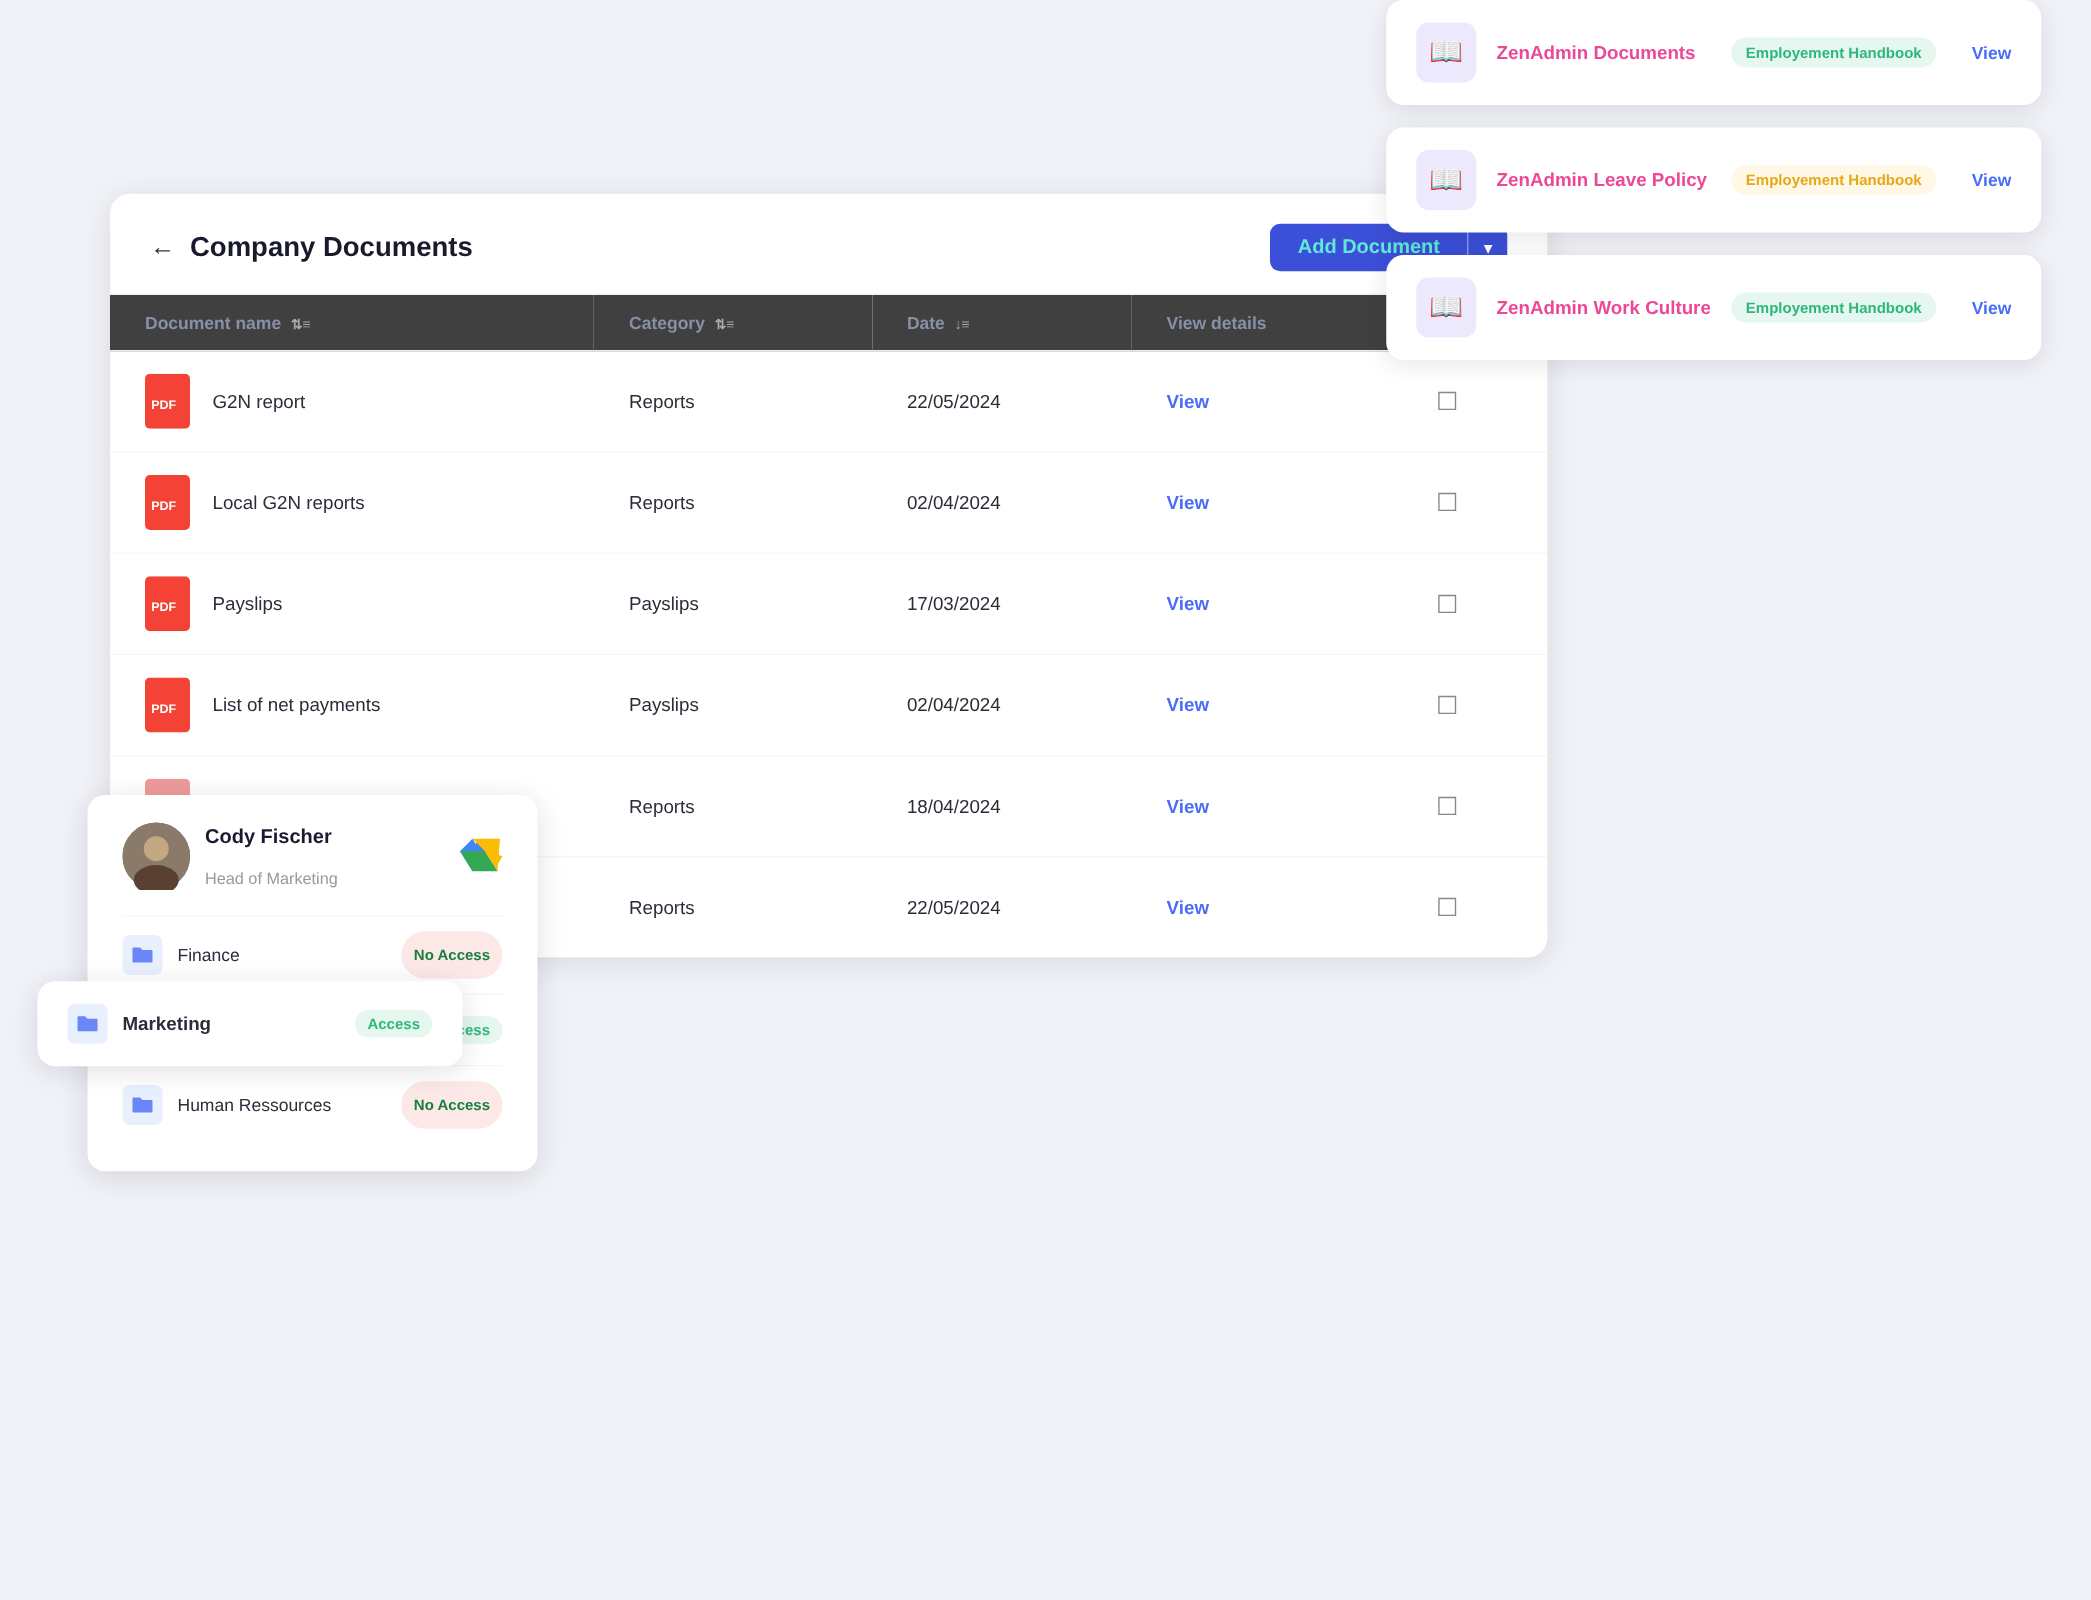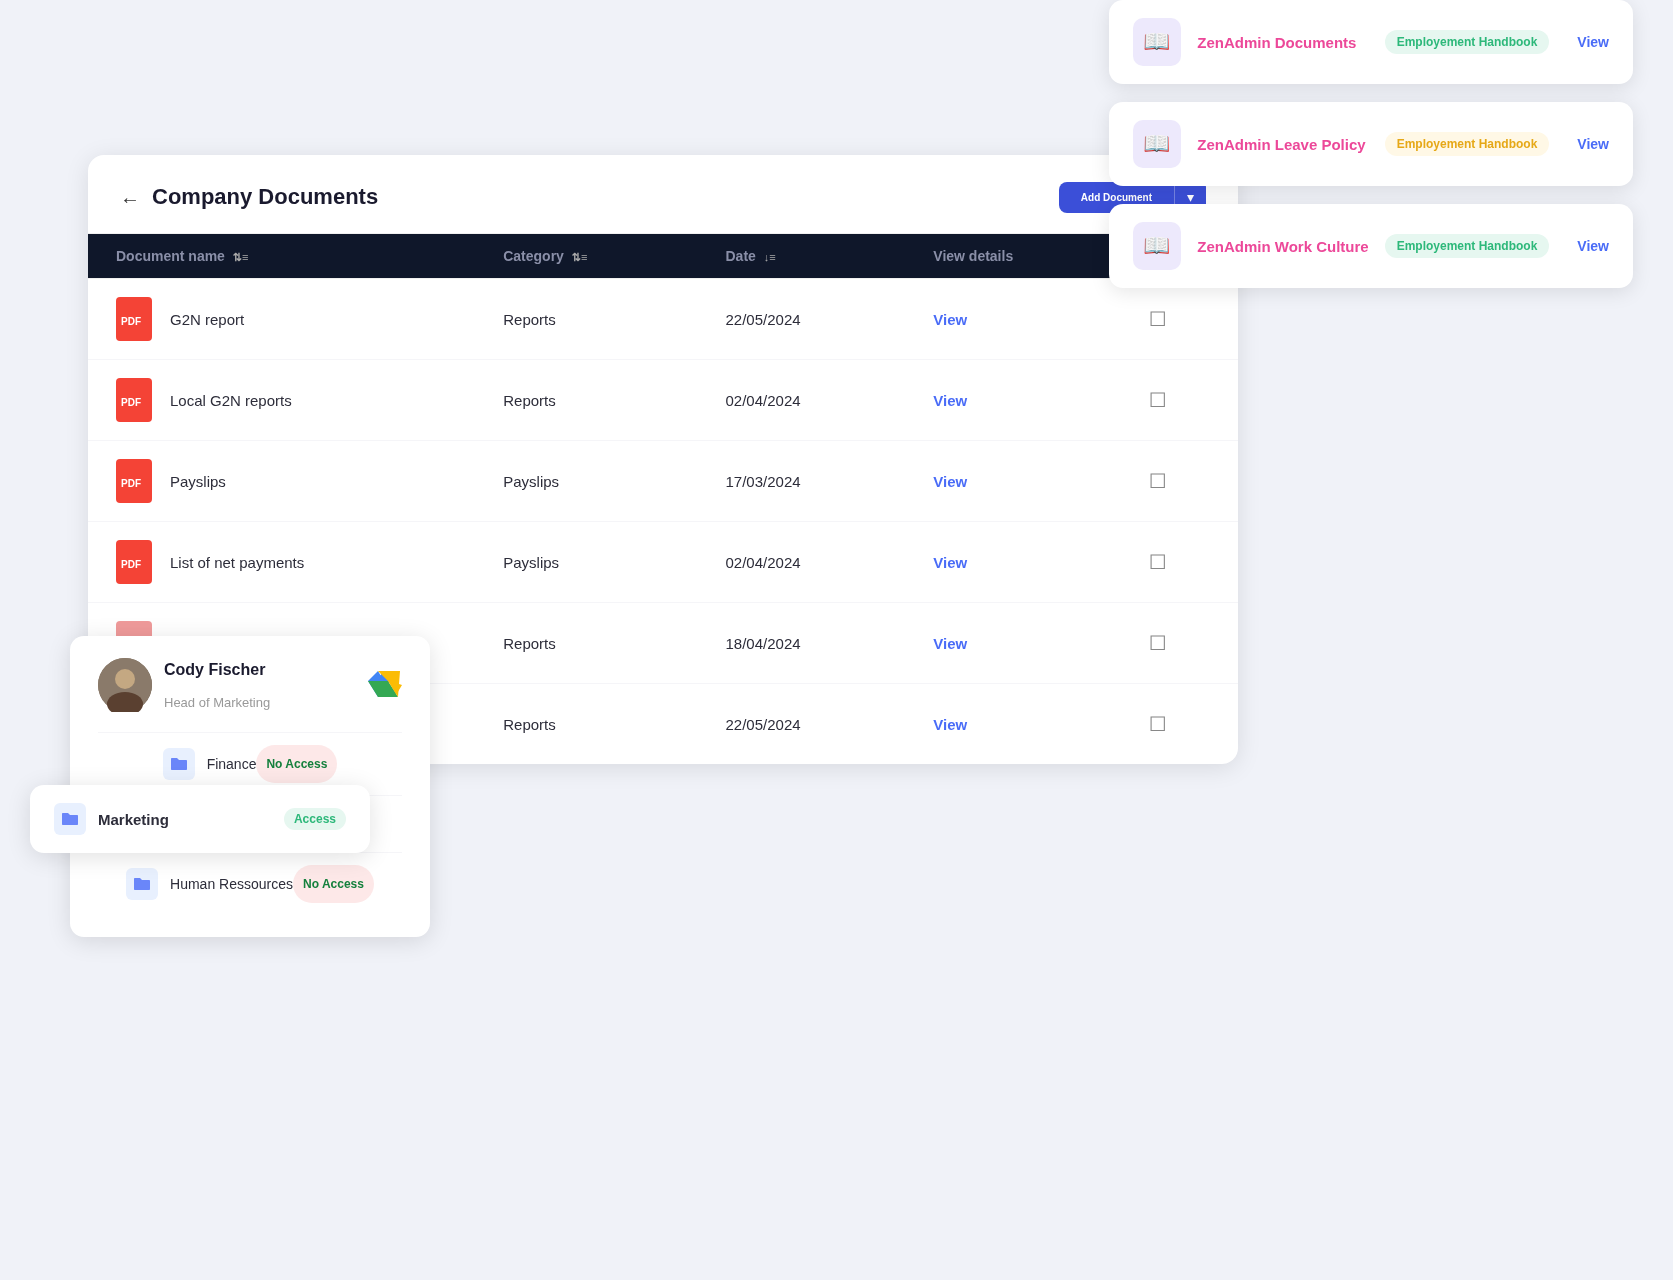--- a/index.html
+++ b/index.html
@@ -51,24 +51,24 @@
     }
 
     .panel-actions {
       display: flex;
       align-items: center;
       gap: 0;
     }
 
     .add-doc-btn {
       background: #3b4fd8;
-      color: #ffffff;
+      color: #5eead4;
       border: none;
       padding: 10px 22px;
-      font-size: 10px;
+      font-size: 16px;
       font-weight: 600;
       border-radius: 8px 0 0 8px;
       cursor: pointer;
     }
 
     .add-doc-chevron {
       background: #3b4fd8;
       color: #fff;
       border: none;
       padding: 10px 12px;
@@ -83,21 +83,21 @@
       width: 100%;
       border-collapse: collapse;
     }
 
     .doc-table th {
       text-align: left;
       padding: 14px 28px;
       font-size: 14px;
       font-weight: 600;
       color: #8a8fa8;
-      background: #0f172a;
+      background: #404040;
       border-bottom: 1px solid #f0f0f0;
     }
 
     .sort-icon {
       display: inline-block;
       margin-left: 4px;
       font-size: 11px;
       color: #aaa;
     }
 
@@ -257,21 +257,21 @@
     }
 
     .google-drive-icon {
       width: 36px;
       height: 36px;
     }
 
     .access-row {
       display: flex;
       align-items: center;
-      justify-content: center;
+      justify-content: space-between;
       padding: 12px 0;
       border-top: 1px solid #f5f5f8;
     }
 
     .access-row-left {
       display: flex;
       align-items: center;
       gap: 12px;
     }
 

